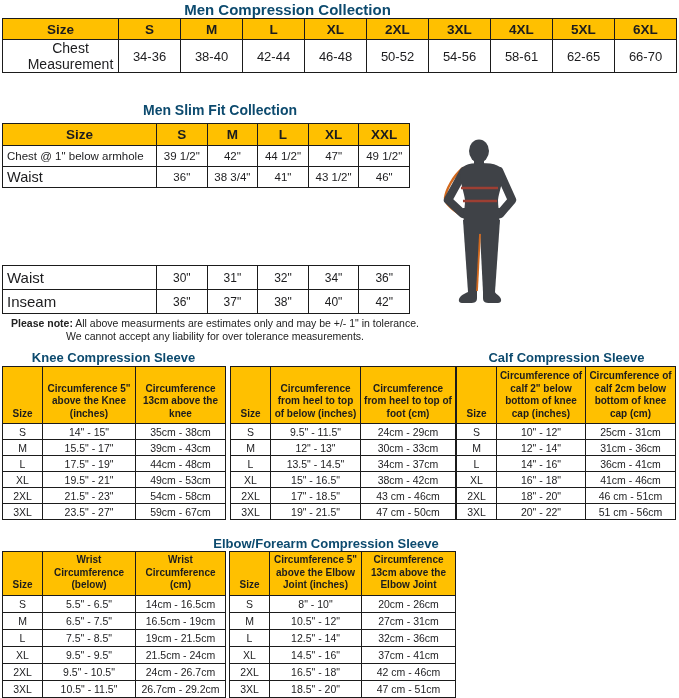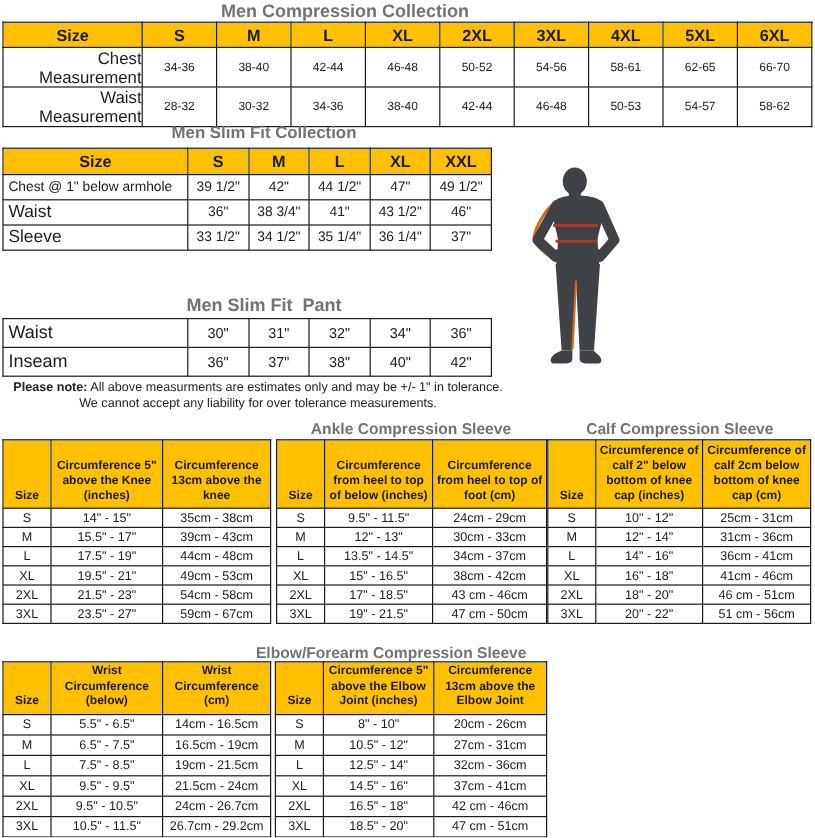--- a/index.html
+++ b/index.html
@@ -1,35 +1,35 @@
 <!DOCTYPE html>
 <html style="--header-bg: #FFC000; --border: #1B1B1B; --text: #1C1C1E; --figure-body: #3F4247; --measure-red: #9D3F33; --measure-orange: #D2691E;"><head>
 <meta charset="utf-8">
 <style>
   * { margin:0; padding:0; box-sizing:border-box; }
   html,body { background:#fff; }
   body { font-family:"Liberation Sans", sans-serif; color:var(--text,#1c1c1e); }
   .canvas { position:relative; width:679px; height:698px; background:#fff; overflow:hidden; }
 
-  .title { position:absolute; font-weight:bold; text-align:center; color:#737373; white-space:pre; }
+  .title { position:absolute; font-weight:bold; text-align:center; color:#0c4a6e; white-space:pre; }
   .t-main  { font-size:15px; }
   .t-mid   { font-size:14px; }
   .t-sub   { font-size:13px; }
 
   table { position:absolute; border-collapse:collapse; table-layout:fixed; background:#fff; }
   th, td { border:1px solid var(--border,#1b1b1b); text-align:center; vertical-align:middle;
            overflow:hidden; color:var(--text,#1c1c1e); }
   th { background:var(--header-bg,#FFC000); font-weight:bold; }
 
   
   .m1 thead tr { height:21px; }
   .m1 th { font-size:13.5px; }
   .m1 tbody tr { height:25px; }
-  .m1 td { font-size:10px; }
-  .m1 td.lbl { text-align:right; padding-left:20px; font-size:14px; }
+  .m1 td { font-size:13px; }
+  .m1 td.lbl { text-align:center; padding-left:20px; font-size:14px; }
 
   
   .m2 thead tr { height:22px; }
   .m2 th { font-size:13.5px; }
   .m2 tbody tr { height:21px; }
   .m2 td { font-size:11.5px; }
   .m2 td.lbl { text-align:left; padding-left:4px; font-size:14.5px; }
   .m2 tbody tr:first-child td.lbl { font-size:11.5px; }
 
   
@@ -81,32 +81,20 @@
           <td class="c1">34-36</td>
           <td class="c2">38-40</td>
           <td class="c3">42-44</td>
           <td class="c4">46-48</td>
           <td class="c5">50-52</td>
           <td class="c6">54-56</td>
           <td class="c7">58-61</td>
           <td class="c8">62-65</td>
           <td class="c9">66-70</td>
         </tr>
-        <tr>
-          <td class="c0 lbl">Waist Measurement</td>
-          <td class="c1">28-32</td>
-          <td class="c2">30-32</td>
-          <td class="c3">34-36</td>
-          <td class="c4">38-40</td>
-          <td class="c5">42-44</td>
-          <td class="c6">46-48</td>
-          <td class="c7">50-53</td>
-          <td class="c8">54-57</td>
-          <td class="c9">58-62</td>
-        </tr>
       </tbody>
   </table>
 
   <div class="title t-mid" style="left:0; top:102px; width:440px;">Men Slim Fit Collection</div>
   <table class="m2" style="left:2px; top:123px; width:408px;">
     <colgroup>
         <col style="width:154px">
       </colgroup>
     <thead>
         <tr>
@@ -128,32 +116,23 @@
           <td class="c5">49 1/2"</td>
         </tr>
         <tr>
           <td class="c0 lbl">Waist</td>
           <td class="c1">36"</td>
           <td class="c2">38 3/4"</td>
           <td class="c3">41"</td>
           <td class="c4">43 1/2"</td>
           <td class="c5">46"</td>
         </tr>
-        <tr>
-          <td class="c0 lbl">Sleeve</td>
-          <td class="c1">33 1/2"</td>
-          <td class="c2">34 1/2"</td>
-          <td class="c3">35 1/4"</td>
-          <td class="c4">36 1/4"</td>
-          <td class="c5">37"</td>
-        </tr>
-      </tbody>
-  </table>
-
-  <div class="title t-main" style="left:0; top:246px; width:440px;">Men Slim Fit  Pant</div>
+      </tbody>
+  </table>
+
   <table class="m3" style="left:2px; top:265px; width:408px;">
     <colgroup>
         <col style="width:154px">
       </colgroup>
     <tbody>
         <tr>
           <td class="c0 lbl">Waist</td>
           <td class="c1">30"</td>
           <td class="c2">31"</td>
           <td class="c3">32"</td>
@@ -187,20 +166,21 @@
     <path d="M28,78 L65,78 L64,95 L29,95 Z" fill="#3F4247"></path>
     <path d="M28,90 L45,90 L45,103 L42,162 L33,162 Z" fill="#3F4247"></path>
     <path d="M45,90 L65,90 L60,162 L48,162 L45,103 Z" fill="#3F4247"></path>
     <path d="M33,162 L42,162 L42,168 C42,172 40,173 35,173 L27,173 C23,173 23,169 26,166 C28,164 31,163 33,162 Z" fill="#3F4247"></path>
     <path d="M60,162 L48,162 L48,168 C48,172 50,173 55,173 L63,173 C67,173 67,169 64,166 C62,164 60,163 60,162 Z" fill="#3F4247"></path>
     <line x1="26" y1="58" x2="63" y2="58" stroke-width="2.5" stroke="#9D3F33"></line>
     <line x1="28" y1="71" x2="62" y2="71" stroke-width="2.5" stroke="#9D3F33"></line>
     <line x1="45" y1="104" x2="42" y2="161" stroke-width="1.8" stroke="#D2691E"></line>
   </svg>
 
+  <div class="title t-sub" style="left:2px; top:350px; width:223px;">Knee Compression Sleeve</div>
   <table class="sv top3" style="left:2px; top:366px; width:223px;">
     <colgroup>
         <col style="width:40px">
         <col style="width:93px">
         <col style="width:90px">
       </colgroup>
     <thead>
         <tr>
           <th class="c0">Size</th>
           <th class="c1">Circumference 5" above the Knee (inches)</th>
@@ -234,21 +214,20 @@
           <td class="c2">54cm - 58cm</td>
         </tr>
         <tr>
           <td class="c0">3XL</td>
           <td class="c1">23.5" - 27"</td>
           <td class="c2">59cm - 67cm</td>
         </tr>
       </tbody>
   </table>
 
-  <div class="title t-sub" style="left:230px; top:350px; width:225px;">Ankle Compression Sleeve</div>
   <table class="sv top3" style="left:230px; top:366px; width:225px;">
     <colgroup>
         <col style="width:40px">
         <col style="width:90px">
         <col style="width:95px">
       </colgroup>
     <thead>
         <tr>
           <th class="c0">Size</th>
           <th class="c1">Circumference from heel to top of below (inches)</th>

